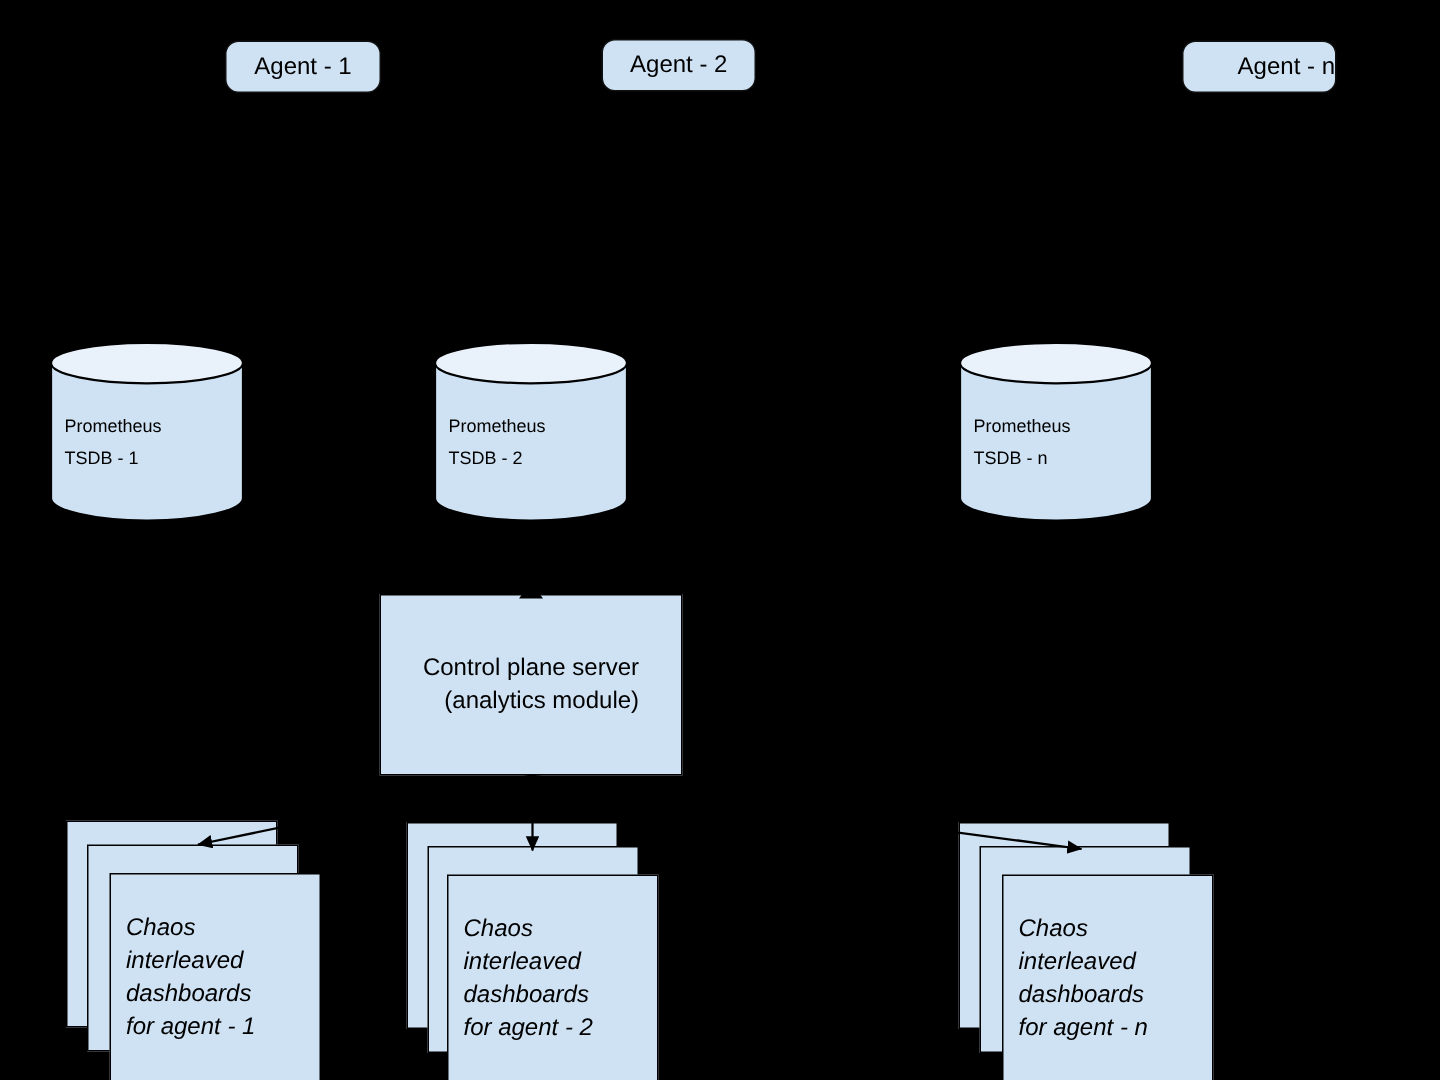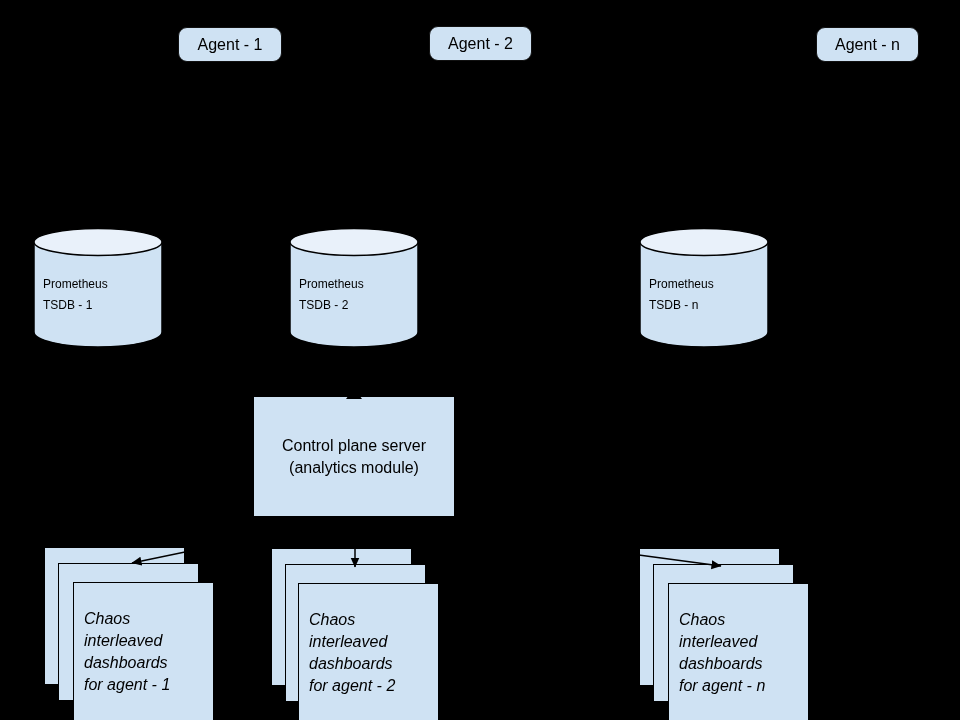--- a/index.html
+++ b/index.html
@@ -19,25 +19,24 @@
   
   .agent {
     position: absolute;
     height: 35px;
     background: #cfe2f3;
     border: 1.5px solid #111111;
     border-radius: 9px;
     display: flex; align-items: center; justify-content: center;
     font-size: 16px;
     box-sizing: border-box;
-    margin-left: 28px;
   }
   #agent-1 { left: 150px; top: 27px; width: 104px; }
   #agent-2 { left: 401px; top: 26px; width: 103px; }
-  #agent-n { left: 788px; top: 27px; width: 103px; }
+  #agent-n { left: 788px; top: 27px; width: 103px; justify-content: flex-end; }
 
   
   .cylinder { position: absolute; width: 130px; height: 122px; }
   #cyl-1 { left: 33px;  top: 227px; }
   #cyl-2 { left: 289px; top: 227px; }
   #cyl-3 { left: 639px; top: 227px; }
   .cylinder svg { position: absolute; left: 0; top: 0; }
   .cyl-label {
     position: absolute; left: 10px; top: 47px;
     font-size: 12px; line-height: 21px;
@@ -45,21 +44,21 @@
   }
 
   
   #control-plane {
     position: absolute;
     left: 253px; top: 396px; width: 202px; height: 121px;
     background: #cfe2f3;
     border: 1px solid #000000;
     box-sizing: border-box;
     display: flex; align-items: center; justify-content: center;
-    text-align: center;
+    text-align: right;
     font-size: 16px; line-height: 22px;
     white-space: pre-line;
   }
 
   
   .stack { position: absolute; width: 200px; height: 200px; }
   #stack-1 { left: 44px;  top: 547px; }
   #stack-2 { left: 271px; top: 548px; }
   #stack-3 { left: 639px; top: 548px; }
   .page {

